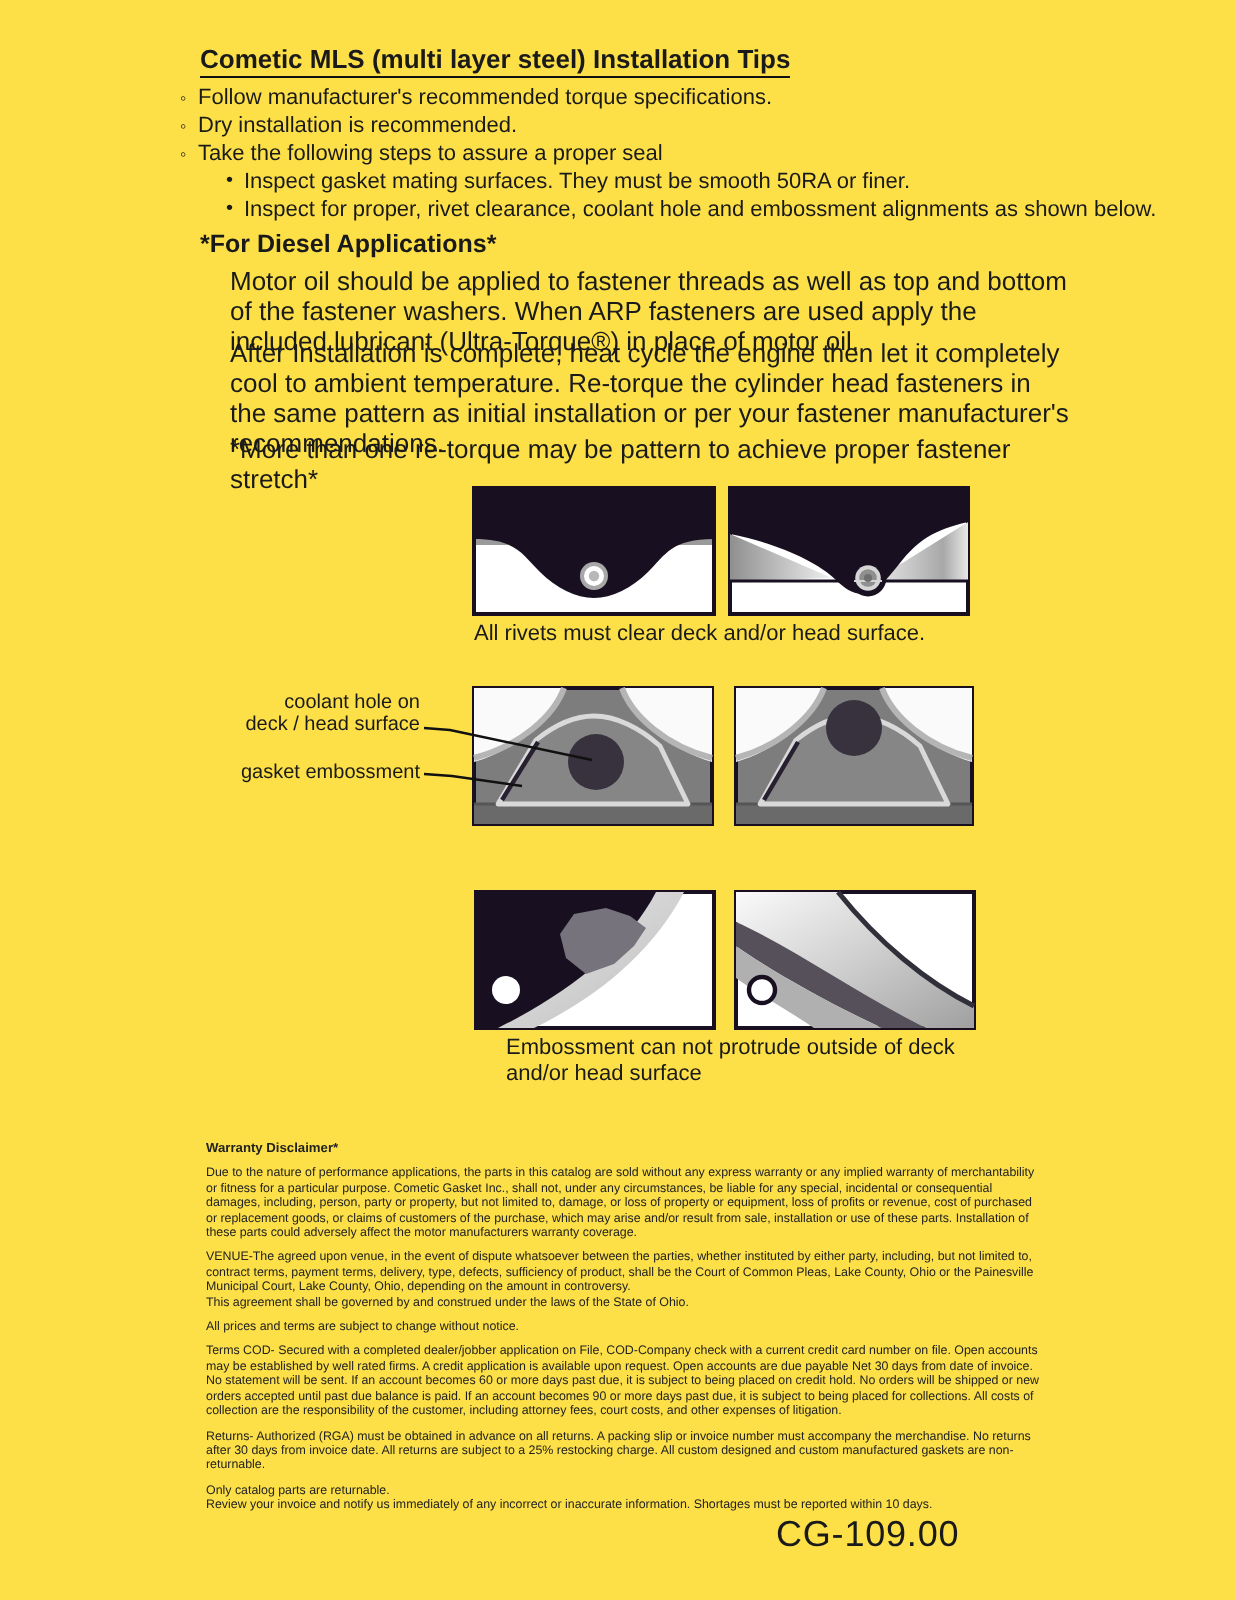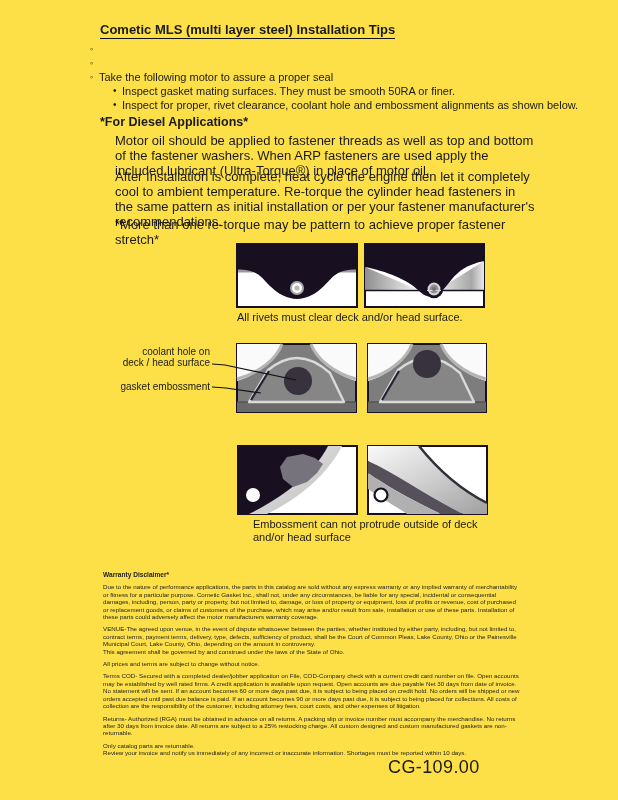--- a/index.html
+++ b/index.html
@@ -39,27 +39,29 @@
 </head>
 <body>
 
 <div class="page">
 
   <div class="abs doc-title">Cometic MLS (multi layer steel) Installation Tips</div>
 
   <div class="abs bullets">
     <div class="b-row">
       <span class="mk">◦</span>
+      <span>Follow manufacturer's recommended torque specifications.</span>
     </div>
     <div class="b-row">
       <span class="mk">◦</span>
+      <span>Dry installation is recommended.</span>
     </div>
     <div class="b-row">
       <span class="mk">◦</span>
-      <span>Take the following motor to assure a proper seal</span>
+      <span>Take the following steps to assure a proper seal</span>
     </div>
     <div class="b-row b-sub">
       <span class="mk">•</span>
       <span>Inspect gasket mating surfaces.  They must be smooth 50RA or finer.</span>
     </div>
     <div class="b-row b-sub">
       <span class="mk">•</span>
       <span>Inspect for proper, rivet clearance, coolant hole and embossment alignments as shown below.</span>
     </div>
   </div>

